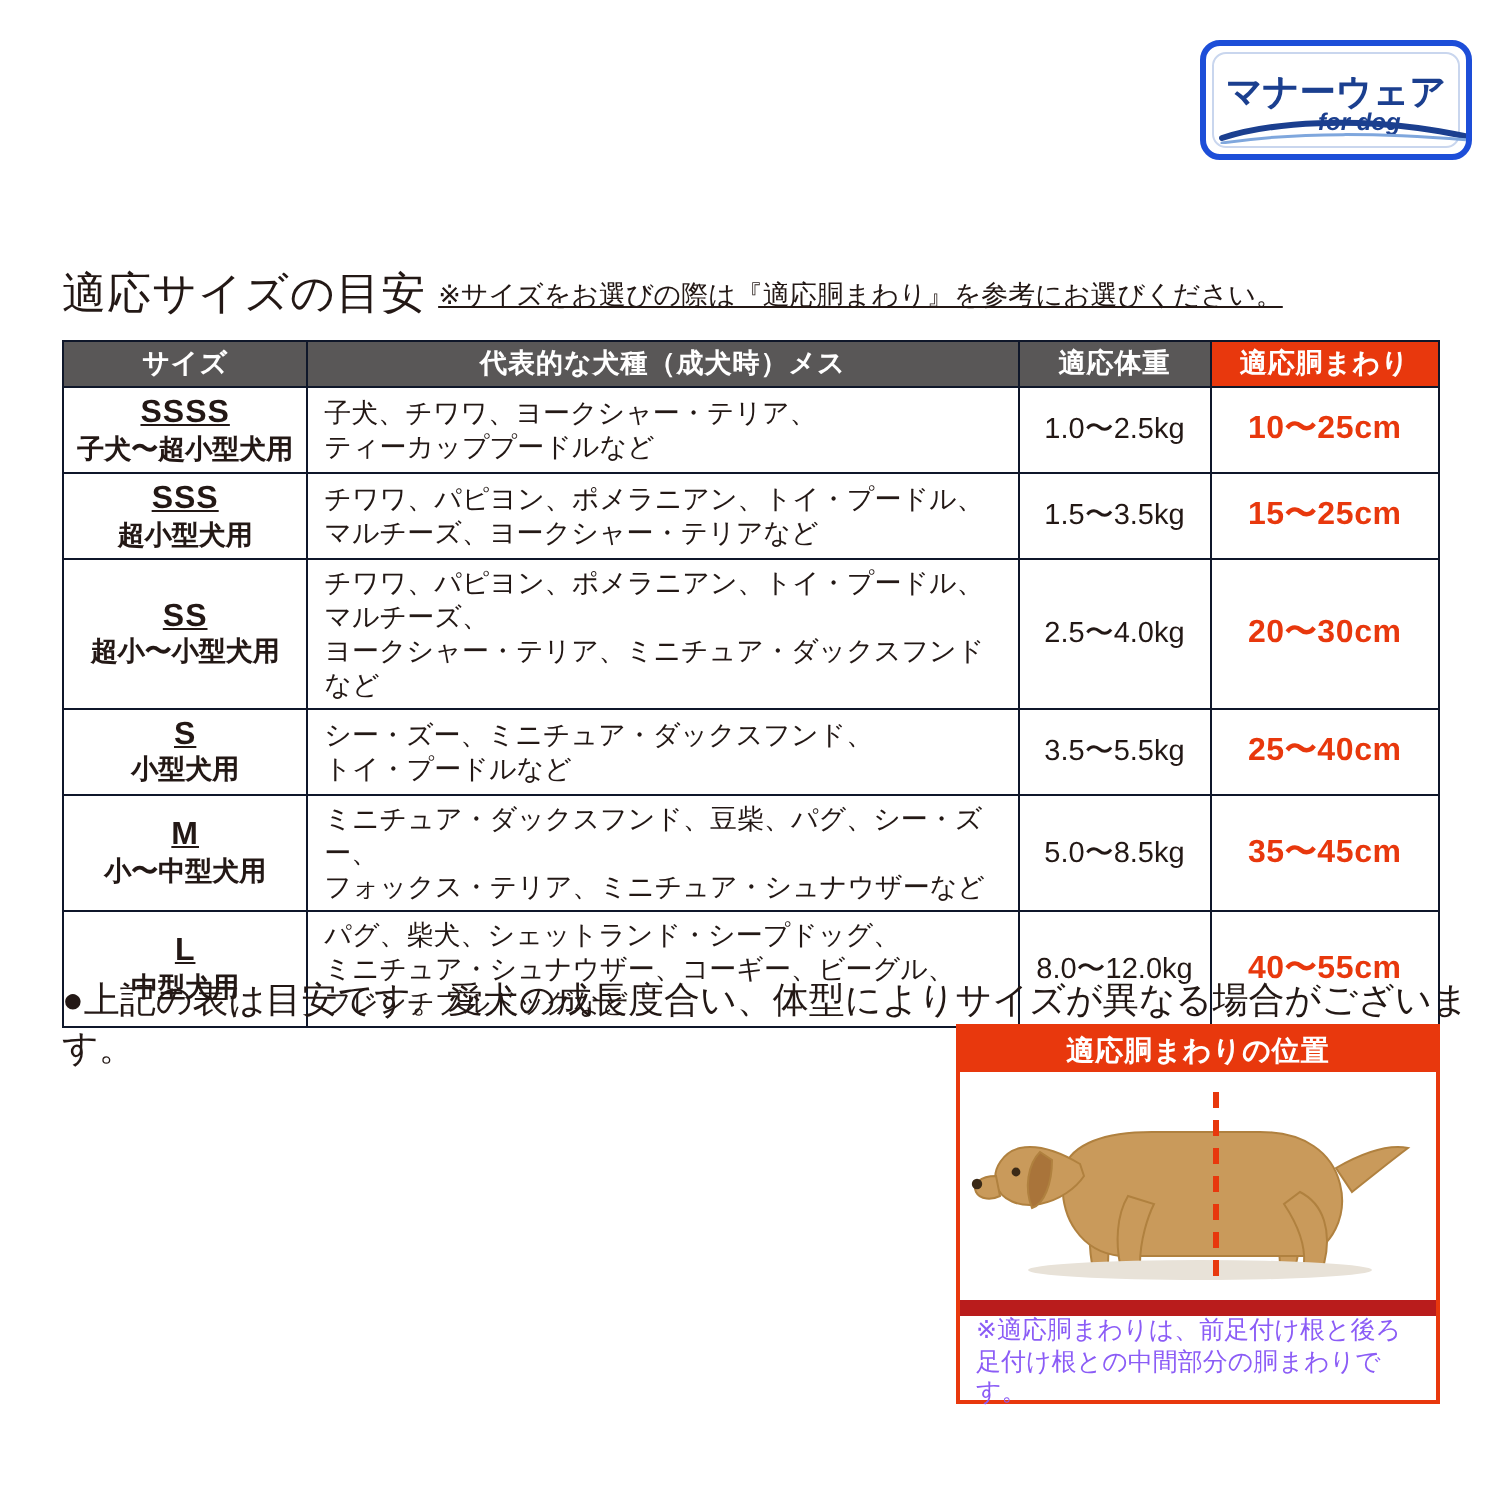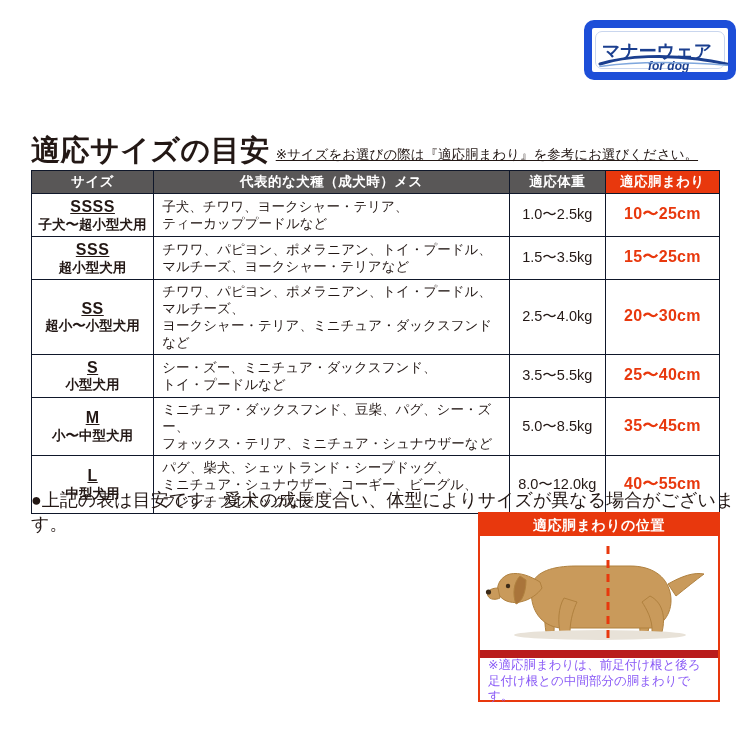--- a/index.html
+++ b/index.html
@@ -19,23 +19,23 @@
     position: relative;
     width: 750px;
     height: 750px;
   }
 
   
   .brand-logo {
     position: absolute;
     top: 20px;
     right: 14px;
-    width: 152px;
+    width: 136px;
     height: 60px;
-    border: 8px solid #1d4ed8;
+    border: 3px solid #1d4ed8;
     border-radius: 10px;
     background: #ffffff;
     box-sizing: border-box;
     overflow: hidden;
     text-align: right;
   }
   .brand-logo .inner {
     position: absolute;
     inset: 3px;
     border: 1px solid #c9d6ee;
@@ -74,22 +74,22 @@
   .heading-row {
     position: absolute;
     left: 31px;
     top: 136px;
     width: 690px;
     display: flex;
     align-items: flex-end;
     gap: 6px;
   }
   .heading-main {
-    font-size: 29px;
-    font-weight: bold;
+    font-size: 22px;
+    font-weight: normal;
     letter-spacing: 0.5px;
     color: #231815;
     line-height: 1;
   }
   .heading-note {
     font-size: 13.5px;
     color: #231815;
     line-height: 1.1;
     padding-bottom: 2px;
     text-decoration: underline;

